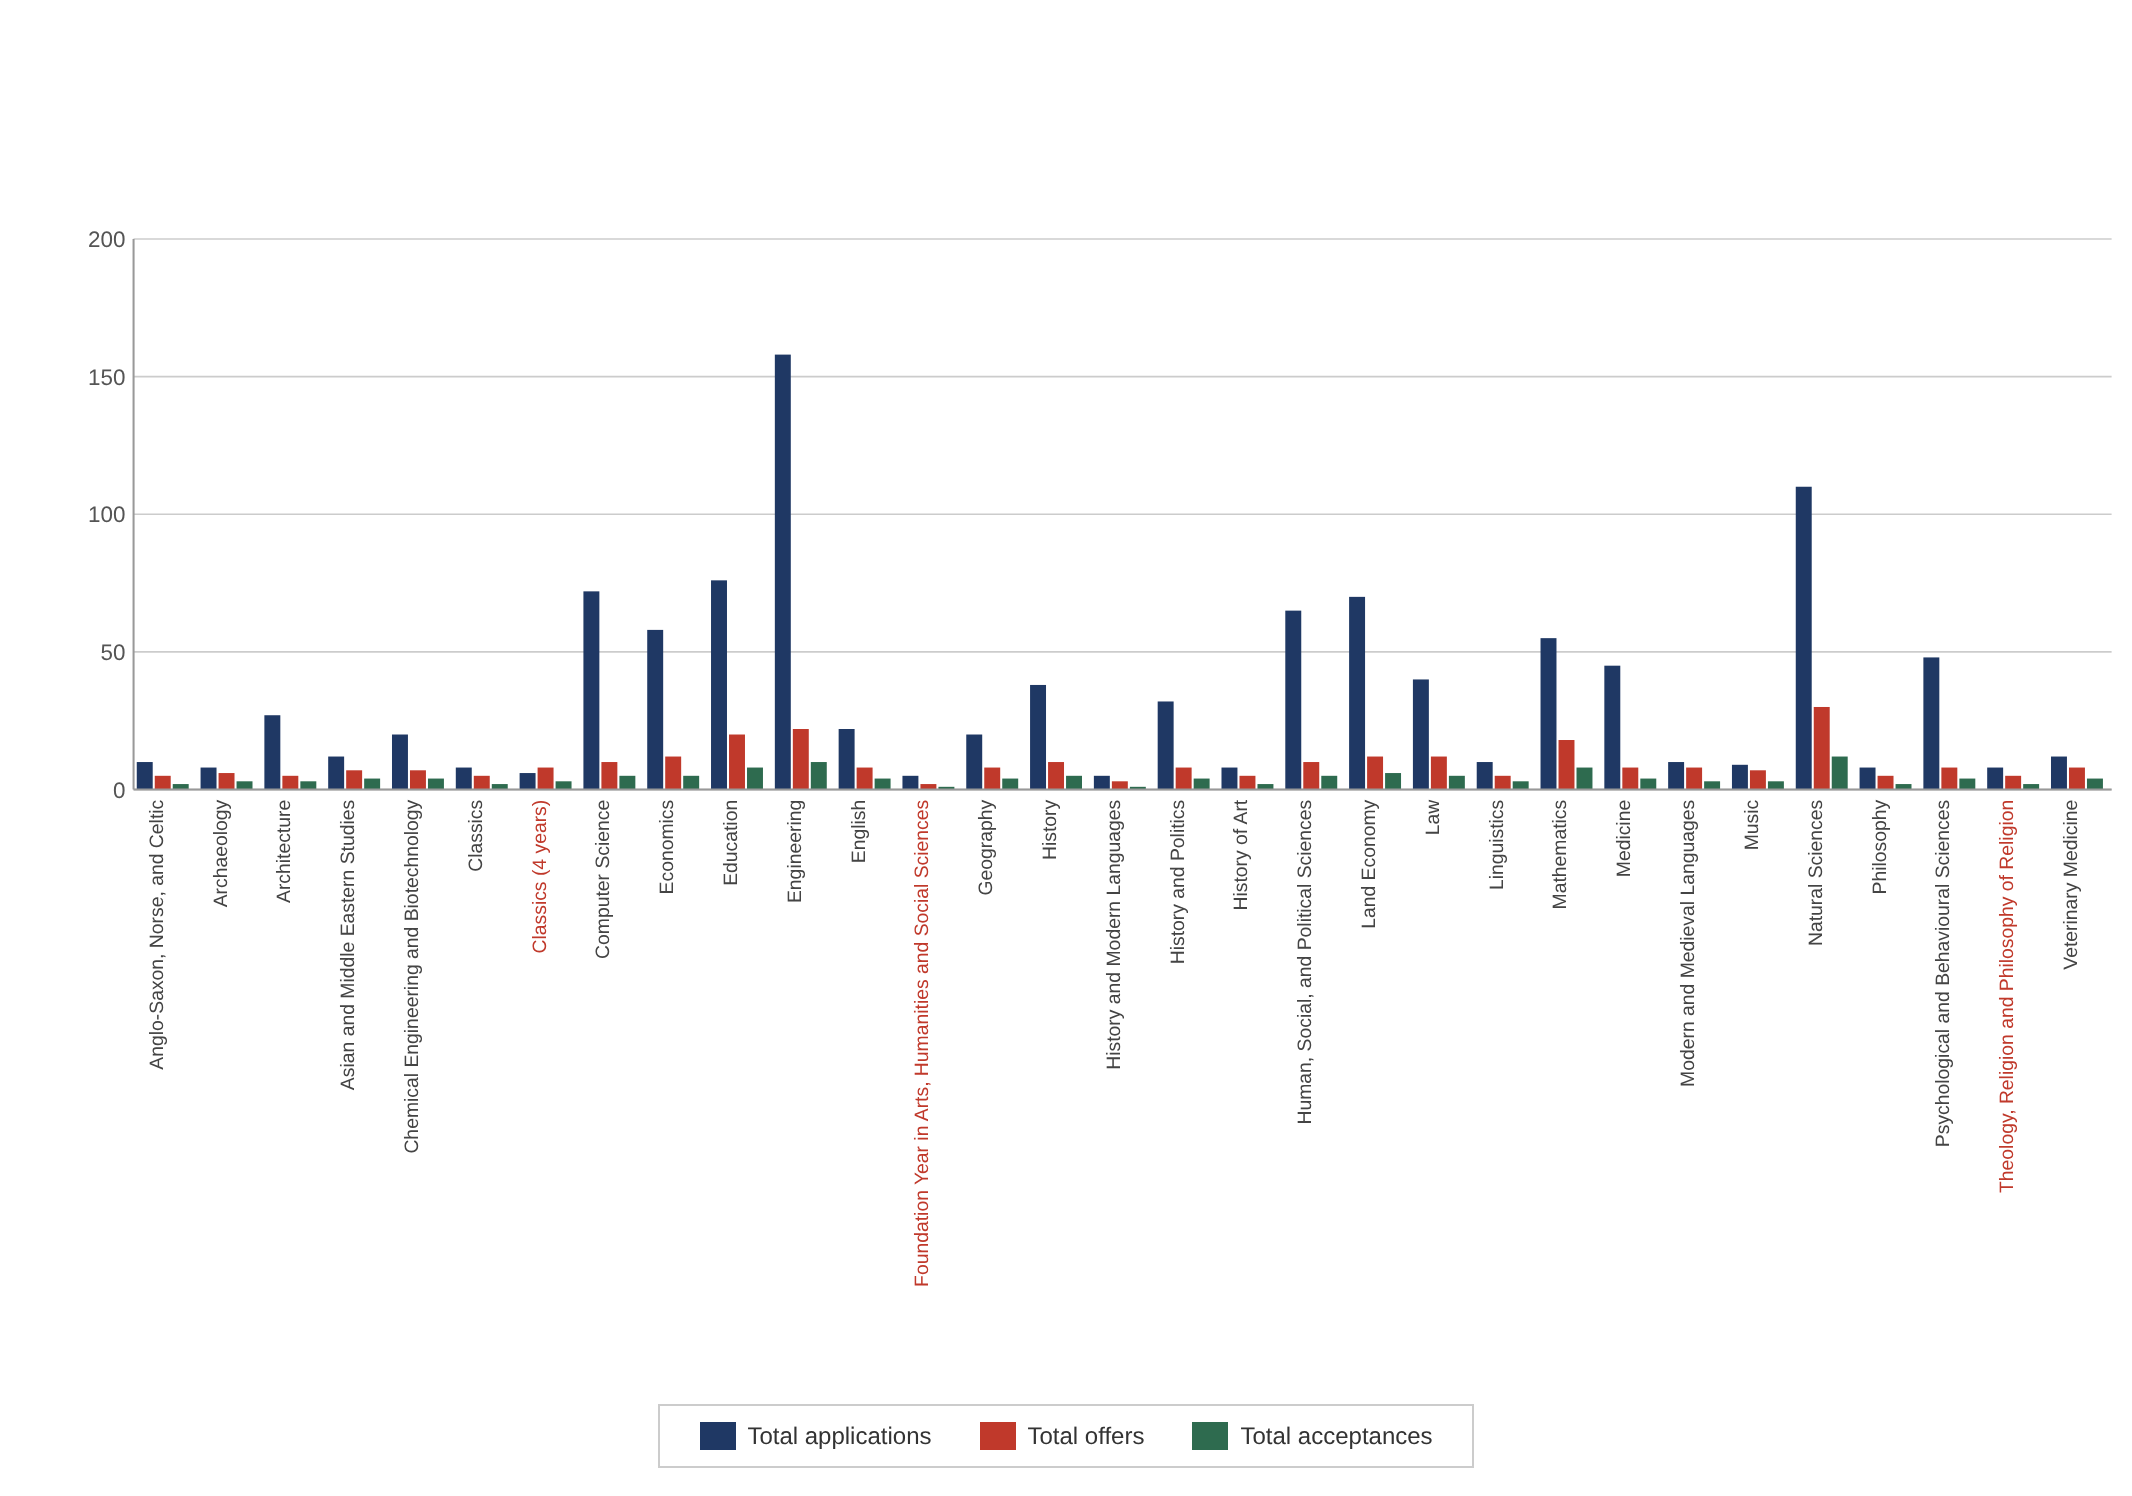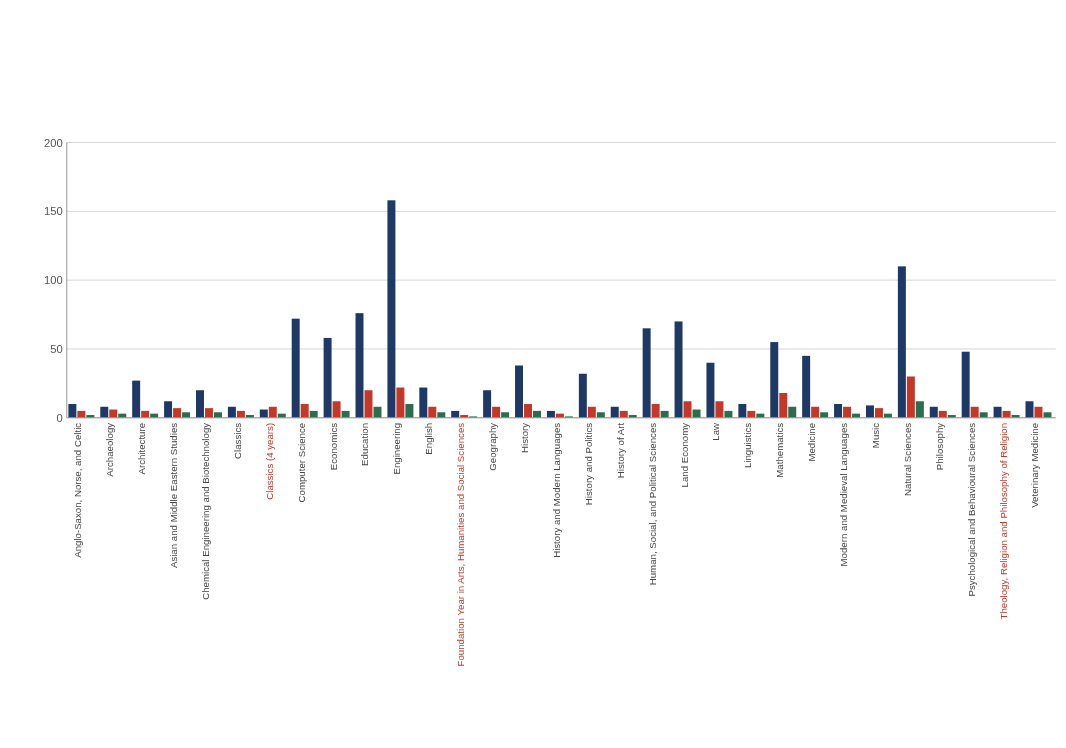--- a/index.html
+++ b/index.html
@@ -218,13 +218,27 @@
           <text x="961.7177419354839" y="285" font-size="9.5" fill="#C0392B" text-anchor="end" transform="rotate(-90, 961.7177419354839, 285)">Theology, Religion and Philosophy of Religion</text>
           <rect x="980.2741935483871" y="263.8" width="7.82258064516129" height="16.2" fill="#1F3864"></rect>
           <rect x="989.0967741935484" y="269.2" width="7.82258064516129" height="10.8" fill="#C0392B"></rect>
           <rect x="997.9193548387096" y="274.6" width="7.82258064516129" height="5.4" fill="#2E6B4F"></rect>
           <text x="993.008064516129" y="285" font-size="9.5" fill="#444" text-anchor="end" transform="rotate(-90, 993.008064516129, 285)">Veterinary Medicine</text>
           <line x1="40" x2="1010" y1="280" y2="280" stroke="#999" stroke-width="1"></line>
           <line x1="40" x2="40" y1="10" y2="280" stroke="#999" stroke-width="1"></line>
         </svg>
     </div>
   </div>
+  <div class="legend" id="legend">
+      <div class="legend-item">
+        <span class="legend-swatch" style="background: rgb(31, 56, 100);"></span>
+        <span>Total applications</span>
+      </div>
+      <div class="legend-item">
+        <span class="legend-swatch" style="background: rgb(192, 57, 43);"></span>
+        <span>Total offers</span>
+      </div>
+      <div class="legend-item">
+        <span class="legend-swatch" style="background: rgb(46, 107, 79);"></span>
+        <span>Total acceptances</span>
+      </div>
+    </div>
 </div>
 
 </body></html>

